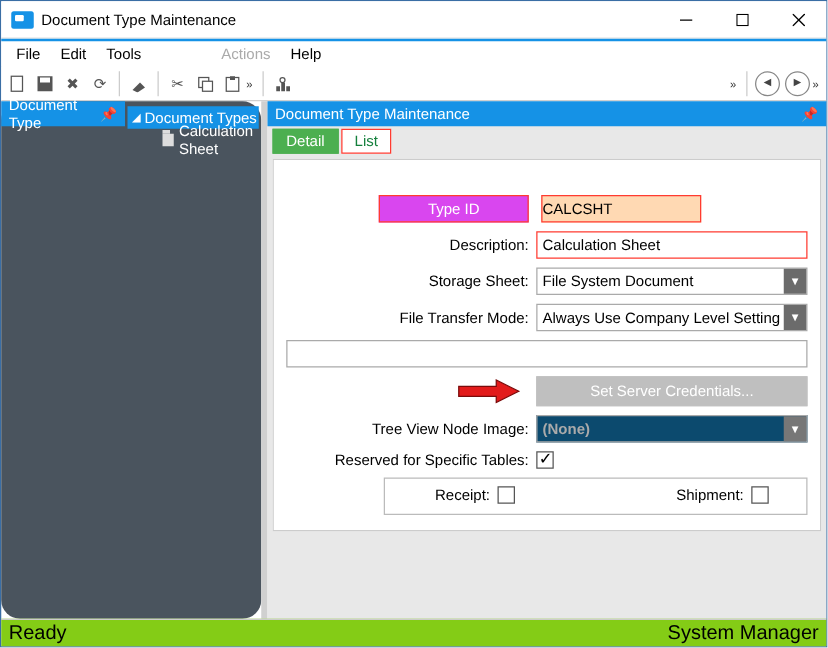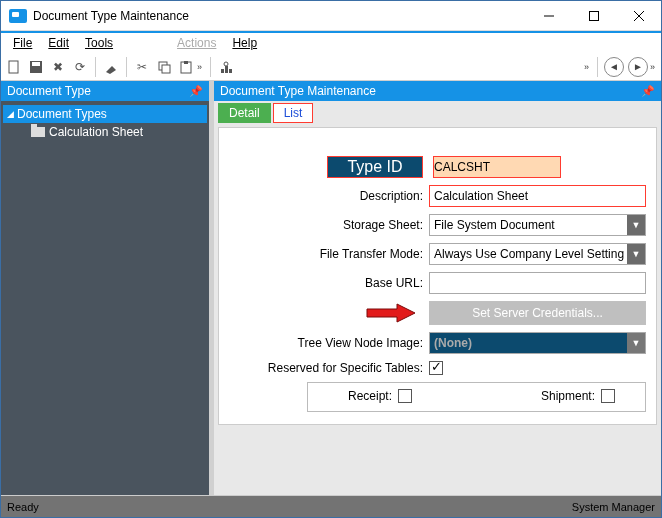--- a/index.html
+++ b/index.html
@@ -6,68 +6,68 @@
   html, body { margin: 0; padding: 0; font-family: "Segoe UI", Tahoma, sans-serif; font-size: 12px; }
   .window { width: 662px; height: 518px; border: 1px solid #3a6ea5; background: #fff; display: flex; flex-direction: column; }
   .titlebar { height: 30px; display: flex; align-items: center; background: #fff; border-bottom: 1px solid #ddd; }
   .titlebar-icon { width: 18px; height: 14px; background: #1592e6; border-radius: 2px; margin: 0 6px 0 8px; position: relative; }
   .titlebar-icon::after { content: ""; position: absolute; left: 3px; top: 3px; width: 7px; height: 5px; background:#fff; border-radius:1px;}
   .titlebar-text { flex: 1; font-size: 12px; color: #000; }
   .winbtns { display: flex; }
   .winbtn { width: 45px; height: 29px; display: flex; align-items: center; justify-content: center; color: #000; }
   .winbtn svg { stroke: #000; }
   .menubar { height: 22px; display: flex; align-items: center; padding: 0 4px; background: #fff; border-top: 2px solid #1592e6; }
-  .menubar span { padding: 2px 8px; font-size: 12px; text-decoration: underline; }
+  .menubar span { padding: 2px 8px; font-size: 12px; }
   .menubar .disabled { color: #aaa; margin-left: 48px; }
   .toolbar { height: 28px; display: flex; align-items: center; background: #fff; border-bottom: 1px solid #d0d0d0; padding: 0 2px; }
   .toolbar-right { margin-left: auto; display:flex; align-items:center;}
   .tbtn { width: 22px; height: 22px; display: flex; align-items: center; justify-content: center; color: #555; }
   .sep { width: 1px; height: 20px; background: #ccc; margin: 0 4px; }
   .chev { font-size: 9px; color:#333; margin-right:4px;}
   .circbtn { width:20px;height:20px;border:1px solid #888;border-radius:50%;display:flex;align-items:center;justify-content:center;margin:0 2px;color:#444;font-size:10px;}
   .body { flex: 1; display: flex; min-height:0; }
-  .panel-left { width: 208px; display: flex; flex-direction: column; background: #4a545e; }
+  .panel-left { width: 208px; display: flex; background: #4a545e; border-radius: 15px; }
   .panel-right { flex: 1; display: flex; flex-direction: column; background: #e8e8e8; }
   .panel-header { height: 20px; background: #1592e6; color: #fff; font-size: 12px; display: flex; align-items: center; padding: 0 6px; }
   .panel-header .pin { margin-left: auto; font-size: 11px; }
   .tree { flex: 1; color: #fff; font-size: 12px; padding: 4px 2px; }
   .tree-row { display: flex; align-items: center; height: 18px; padding-left: 4px; }
   .tree-row.selected { background: #1592e6; }
   .tree-arrow { width: 10px; color: #fff; font-size: 9px;}
   .tree-child { padding-left: 28px; }
   .folder-icon { display:inline-block; width:14px; height:10px; background:#ddd; margin-right:4px; position:relative;}
   .folder-icon::before { content:""; position:absolute; top:-3px; left:0; width:6px; height:3px; background:#ddd;}
   .detail-area { flex: 1; padding: 2px 4px 4px 4px; display:flex; flex-direction:column; min-height:0;}
   .tabs { display: flex; gap: 2px; margin-bottom: 4px; }
   .tab { padding: 2px 10px; font-size: 12px; border: 1px solid #999; background: #fff; position:relative; }
   .tab.active { background: #4caf50; color: #fff; border-color: #4caf50; }
-  .tab.highlight { border: 1px solid #ff3b30; background:#fff; color:#1d4ed8;}
+  .tab.highlight { border: 1px solid #ff3b30; background:#fff; color:#15803d;}
   .form-wrap { flex:1; overflow:auto;}
   .form { background: #fff; border: 1px solid #ccc; padding: 28px 10px 12px 10px; }
   .row { display: flex; align-items: center; margin-bottom: 7px; }
   .lbl { width: 200px; text-align: right; padding-right: 6px; font-size: 12px; }
   .ctrl { flex: 1; display:flex; }
   input.txt, .combo { width: 100%; height: 22px; border: 1px solid #aaa; font-size: 12px; padding: 0 4px; background:#fff;}
   .combo { display:flex; align-items:center; position:relative; padding-right:0;}
   .combo .val { flex:1; }
   .combo .dd { width:18px; height:100%; background:#6b6b6b; color:#fff; display:flex; align-items:center; justify-content:center; font-size:9px;}
   .combo.disabled { background:#0c4a6e; color:#aaa;font-weight:bold; }
   .combo.disabled .dd { background:#777; }
-  .type-id-btn { width:96px; height:22px; background:#0c4a6e; color:#fff; border:1px solid #ff3b30; display:flex; align-items:center; justify-content:center; font-size:16px;}
+  .type-id-btn { width:120px; height:22px; background:#d946ef; color:#fff; border:1px solid #ff3b30; display:flex; align-items:center; justify-content:center; font-size:12px;}
   .type-id-val { width:128px; height:22px; margin-left:4px; border:1px solid #ff3b30; background:#ffd9b3; display:flex; align-items:center; padding:0 0;}
   input.red { border:1px solid #ff3b30; }
   .big-disabled-btn { flex:1; height:24px; background:#bfbfbf; color:#fff; display:flex; align-items:center; justify-content:center; border:1px solid #c0c0c0; font-size:12px;}
   .arrow-callout { width:54px; height:20px; display:flex; align-items:center; justify-content:flex-end; margin-right:6px;}
   .fieldset { border:1px solid #bbb; margin-left: 78px; padding: 6px 10px 8px 10px; }
   .fieldset-title { font-weight:bold; font-size:12px; margin-bottom:6px;}
   .fieldset-row { display:flex; align-items:center; }
   .fieldset-row .fl { width:80px; text-align:right; padding-right:6px; }
   .chk { width:14px; height:14px; border:1px solid #555; display:inline-block; position:relative; background:#fff;}
   .chk.checked::after { content:"✓"; position:absolute; top:-3px; left:1px; font-size:13px; }
-  .statusbar { height:22px; border-top:1px solid #ccc; display:flex; align-items:center; padding:0 6px; font-size:11px; background:#737373;}
+  .statusbar { height:22px; border-top:1px solid #ccc; display:flex; align-items:center; padding:0 6px; font-size:16px; background:#84cc16;}
   .statusbar .right { margin-left:auto; }
   .splitter { width:5px; background:#d0d0d0; cursor:col-resize;}
 </style>
 </head>
 <body>
 
 <div class="window">
 
   <div class="titlebar">
     <div class="titlebar-icon"></div>
@@ -216,21 +216,20 @@
             <div class="lbl">File Transfer Mode:</div>
             <div class="ctrl">
               <div class="combo">
                 <span class="val">Always Use Company Level Setting</span>
                 <span class="dd">▼</span>
               </div>
             </div>
           </div>
 
           <div class="row">
-            <div class="lbl">Base URL:</div>
             <div class="ctrl">
                   <input class="txt" value="" style="">
                 </div>
           </div>
 
           <div class="row">
             <div class="lbl" style="display:flex; justify-content:flex-end; align-items:center;">
               <div class="arrow-callout">
                 <svg width="54" height="20">
                       <polygon points="4,6 34,6 34,1 52,10 34,19 34,14 4,14" fill="#e21b1b" stroke="#7a0b0b" stroke-width="1"></polygon>

